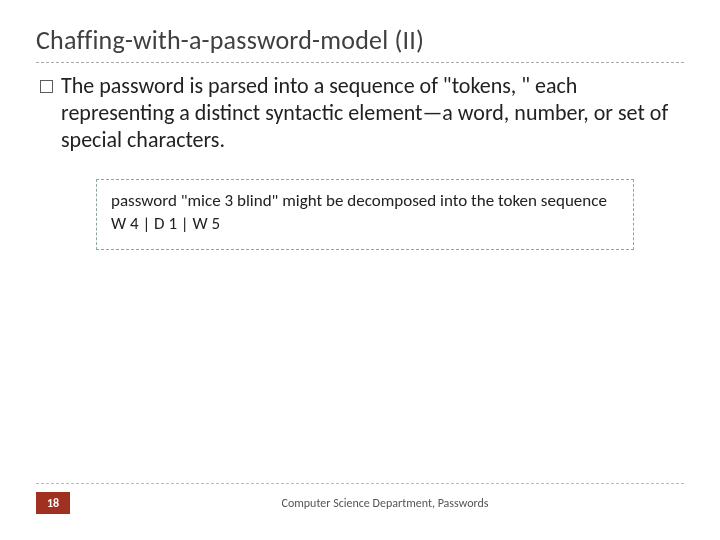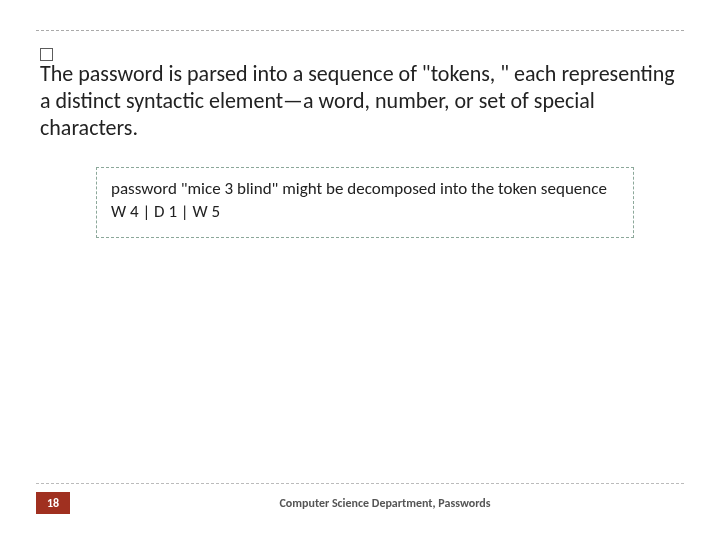--- a/index.html
+++ b/index.html
@@ -29,21 +29,20 @@
   .title-rule {
     border: none;
     border-top: 1px dashed #aaa;
     margin: 6px 0 10px 0;
   }
   .bullet {
     display: flex;
     align-items: flex-start;
     margin-bottom: 26px;
     padding: 0 4px;
-    flex-direction: column;
   }
   .square {
     display: inline-block;
     width: 13px;
     height: 13px;
     border: 1.5px solid #5c5c5c;
     margin-top: 7px;
     margin-right: 8px;
     flex-shrink: 0;
     background: #fff;
@@ -86,30 +85,33 @@
     font-weight: bold;
     display: flex;
     align-items: center;
     justify-content: center;
     margin-right: 16px;
   }
   .footer-text {
     flex: 1;
     text-align: center;
     font-size: 12px;
-    font-weight: bold;
+    font-weight: normal;
     color: #555;
     margin-left: -34px; 
   }
 </style>
 </head>
 <body>
 
 <div class="slide">
 
+  <div class="title-row">
+    <h1 class="title">Chaffing-with-a-password-model (II)</h1>
+  </div>
   <hr class="title-rule">
 
   <div class="bullet">
     <span class="square"></span>
     <span class="bullet-text">The password is parsed into a sequence of "tokens, " each representing a distinct syntactic element—a word, number, or set of special characters.</span>
   </div>
 
   <div class="example-box">
     <span>password "mice 3 blind" might be decomposed into the token sequence   W 4 | D 1 | W 5</span>
   </div>

